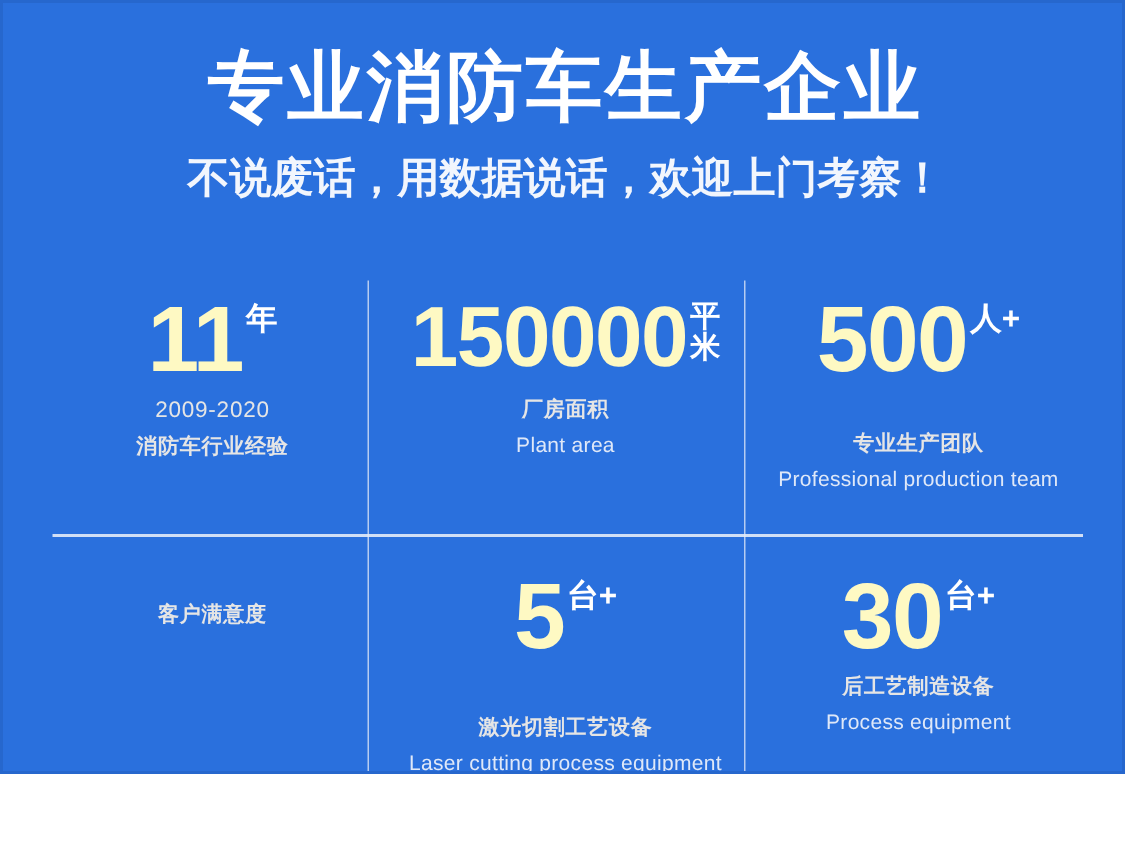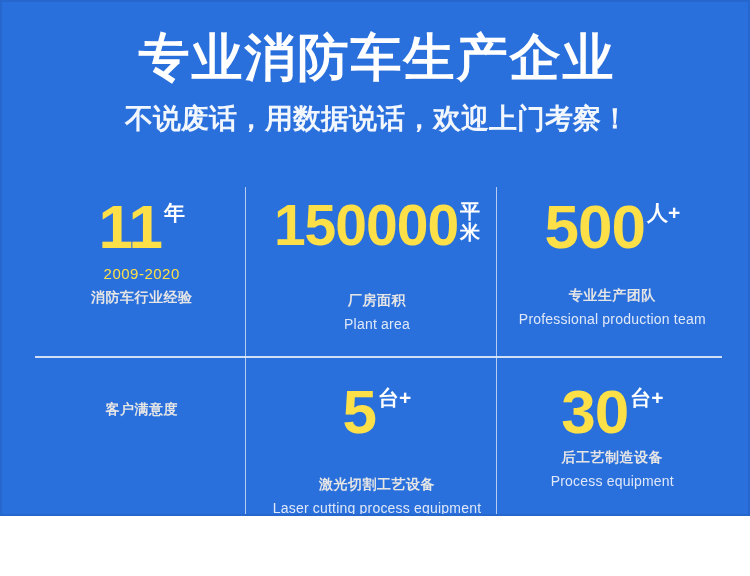--- a/index.html
+++ b/index.html
@@ -77,21 +77,21 @@
   
   .stat-number-row {
     display: flex;
     align-items: flex-start;
     justify-content: center;
     line-height: 1;
   }
   .stat-value {
     font-size: 62px;
     font-weight: bold;
-    color: #fde047;
+    color: #fef9c3;
     line-height: 0.95;
     letter-spacing: -1px;
     font-family: "Liberation Sans", "DejaVu Sans", sans-serif;
   }
   .stat-value.wide {
     font-size: 57px;
     letter-spacing: -1px;
   }
   .stat-unit {
     font-size: 21px;
@@ -110,21 +110,21 @@
     line-height: 1.05;
     margin-top: 3px;
   }
   .stat-unit.stacked span {
     display: block;
   }
 
   .stat-years {
     margin-top: 8px;
     font-size: 15px;
-    color: #fde047;
+    color: #e5e5e5;
     letter-spacing: 0.5px;
     font-weight: normal;
   }
   .stat-label-cn {
     margin-top: 9px;
     font-size: 14px;
     font-weight: bold;
     color: #e5e5e5;
     letter-spacing: 0.5px;
     white-space: nowrap;
@@ -184,21 +184,21 @@
     </div>
 
     <div class="stat-cell">
       <div class="stat-number-row">
         <span class="stat-value wide">150000</span>
         <span class="stat-unit stacked">
           <span>平</span>
           <span>米</span>
         </span>
       </div>
-      <div class="stat-label-cn" style="margin-top:40px">厂房面积</div>
+      <div class="stat-label-cn" style="margin-top:12px">厂房面积</div>
       <div class="stat-label-en">Plant area</div>
     </div>
 
     <div class="stat-cell">
       <div class="stat-number-row">
         <span class="stat-value">500</span>
         <span class="stat-unit">人+</span>
       </div>
       <div class="stat-label-cn" style="margin-top:30px">专业生产团队</div>
       <div class="stat-label-en">Professional production team</div>

